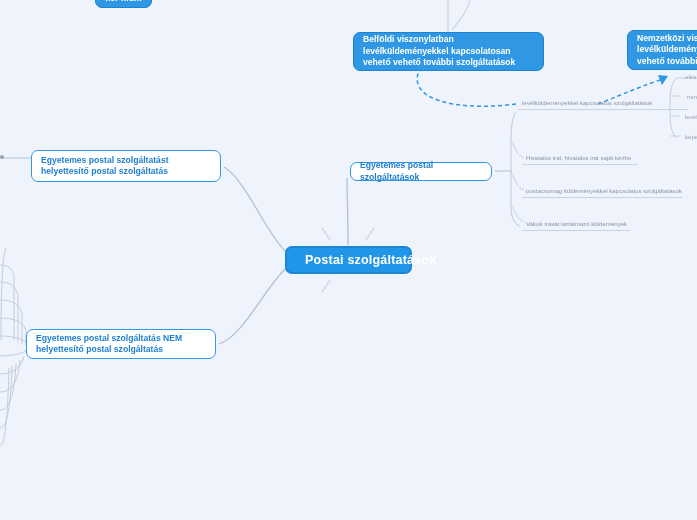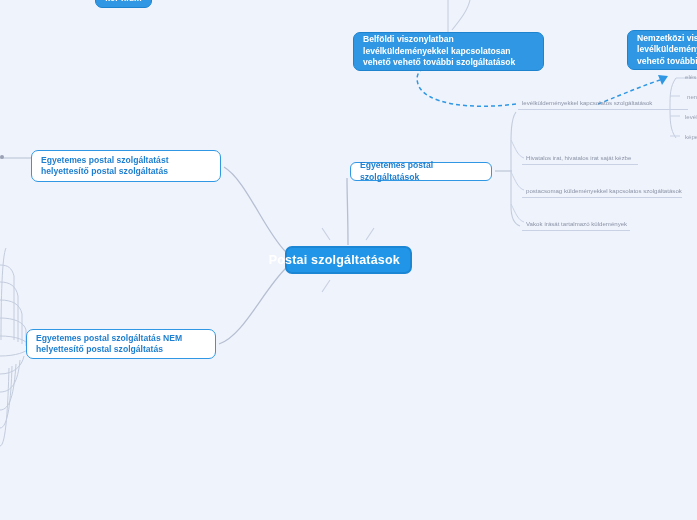--- a/index.html
+++ b/index.html
@@ -16,38 +16,38 @@
 
   
   .root{
     background:#2196e8;
     border:2px solid #1b86d4;
     border-radius:7px;
     color:#ffffff;
     font-weight:bold;
     font-size:12.5px;
     letter-spacing:.2px;
-    display:flex;align-items:center;justify-content:flex-end;
-    padding:0 10px;
+    display:flex;align-items:center;justify-content:flex-start;
+    padding:0 18px;
     white-space:nowrap;
   }
 
   
   .card{
     background:#ffffff;
     border:1.6px solid #2f97e4;
     border-radius:7px;
     color:#1f7fd0;
     font-weight:bold;
     font-size:8.6px;
     line-height:1.33;
     padding:6px 9px;
     display:flex;align-items:center;
   }
-  .card.one-line{font-size:8.6px;border-radius:6px;}
+  .card.one-line{font-size:8.6px;}
 
   
   .card-filled{
     background:#2f97e4;
     border:1.6px solid #1d83cf;
     border-radius:7px;
     color:#ffffff;
     font-weight:bold;
     font-size:8.6px;
     line-height:1.35;

